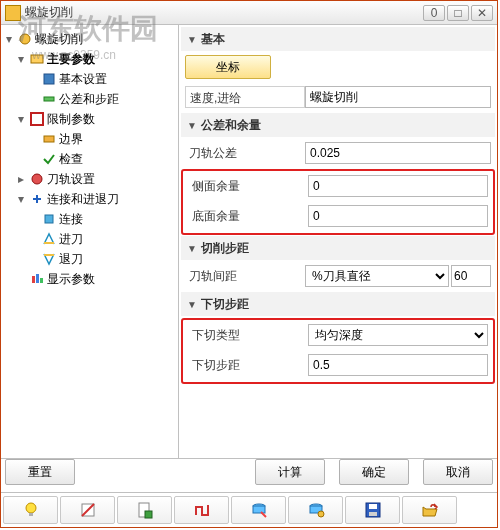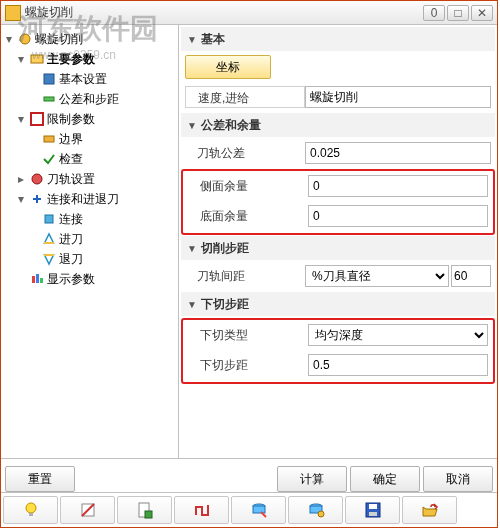--- a/index.html
+++ b/index.html
@@ -14,27 +14,27 @@
 .body{flex:1;display:flex;border-bottom:1px solid #c0c0c0;overflow:hidden}
 .tree{width:178px;border-right:1px solid #c0c0c0;padding:4px 2px;overflow:auto}
 .tree-item{display:flex;align-items:center;height:20px;white-space:nowrap}
 .tree-item .tw{width:12px;text-align:center;color:#666;cursor:pointer}
 .tree-item .ic{width:16px;height:16px;margin:0 2px;display:inline-flex;align-items:center;justify-content:center}
 .svg-ic{width:14px;height:14px}
 .panel{flex:1;padding:2px;overflow:auto}
 .section-hdr{background:#f2f2f2;height:24px;display:flex;align-items:center;padding:0 6px;font-weight:bold;color:#333;margin-bottom:2px}
 .section-hdr .caret{margin-right:4px;font-size:10px;color:#555}
 .row{display:flex;align-items:center;height:28px;margin-bottom:2px;padding:0 4px}
-.lbl{width:120px;color:#333;padding-left:12px}
+.lbl{width:120px;color:#333;padding-left:4px}
 .btn{height:24px;padding:0 30px;border:1px solid #b8b8b8;background:linear-gradient(#fff,#ececec);border-radius:2px;cursor:pointer}
 .btn-y{background:linear-gradient(#fffbe0,#fde089);border:1px solid #d0b040}
 .inp{flex:1;height:22px;border:1px solid #b8b8b8;padding:0 4px;background:#fff}
 .sel{flex:1;height:22px;border:1px solid #b8b8b8;background:#fff;padding:0 2px}
 .red-box{border:2px solid #e02020;border-radius:3px;padding:1px 1px;margin:1px 0}
-.footer-btns{height:34px;display:flex;align-items:flex-end;padding:0 4px;gap:3px;border-bottom:1px solid #c0c0c0}
+.footer-btns{height:34px;display:flex;align-items:flex-start;padding:0 4px;gap:14px;border-bottom:1px solid #c0c0c0}
 .footer-btns .fbtn{flex:0 0 auto;height:26px;padding:0 22px;border:1px solid #b0b0b0;background:linear-gradient(#fff,#e8e8e8);border-radius:2px;cursor:pointer}
 .footer-btns .spacer{flex:1}
 .toolbar{height:34px;display:flex;align-items:center;padding:0 2px;gap:2px}
 .tbtn{width:55px;height:28px;border:1px solid #c8c8c8;background:linear-gradient(#fff,#f0f0f0);display:flex;align-items:center;justify-content:center;cursor:pointer;border-radius:2px}
 .sel-row{display:flex;gap:2px;}
 .num-small{width:40px;height:22px;border:1px solid #b8b8b8;padding:4px 2px;background:#fff}
 </style>
 </head>
 <body>
 

